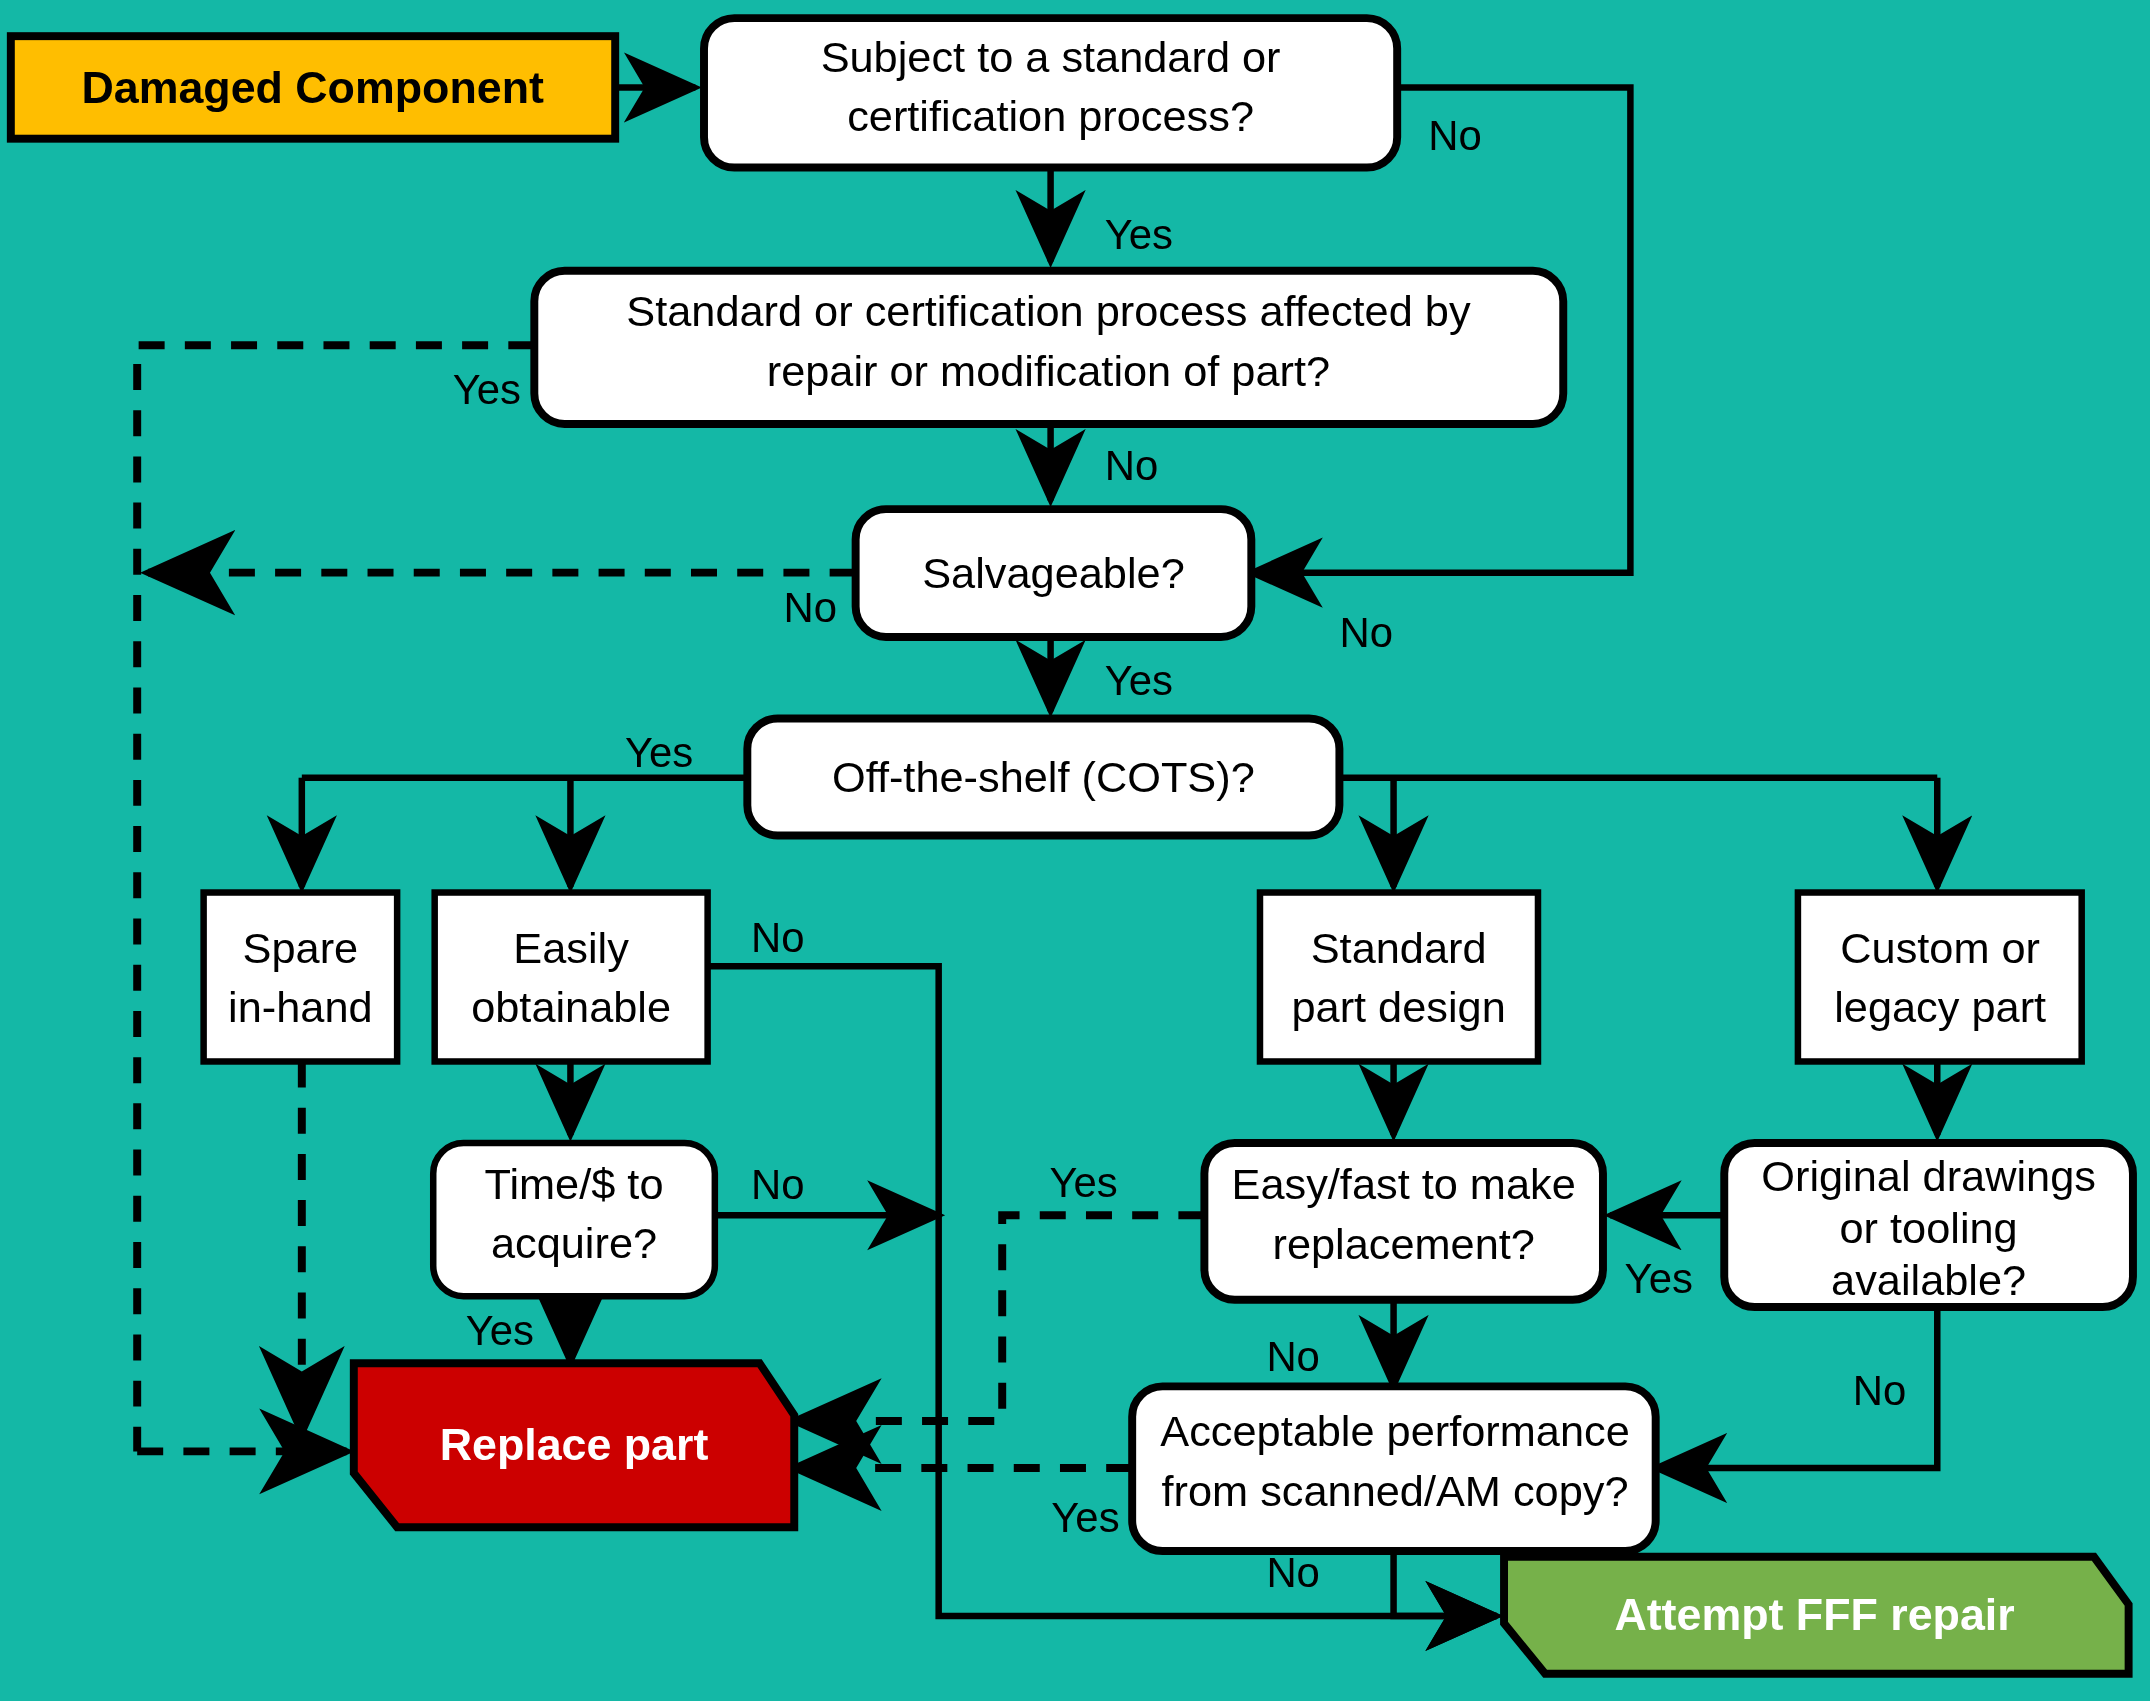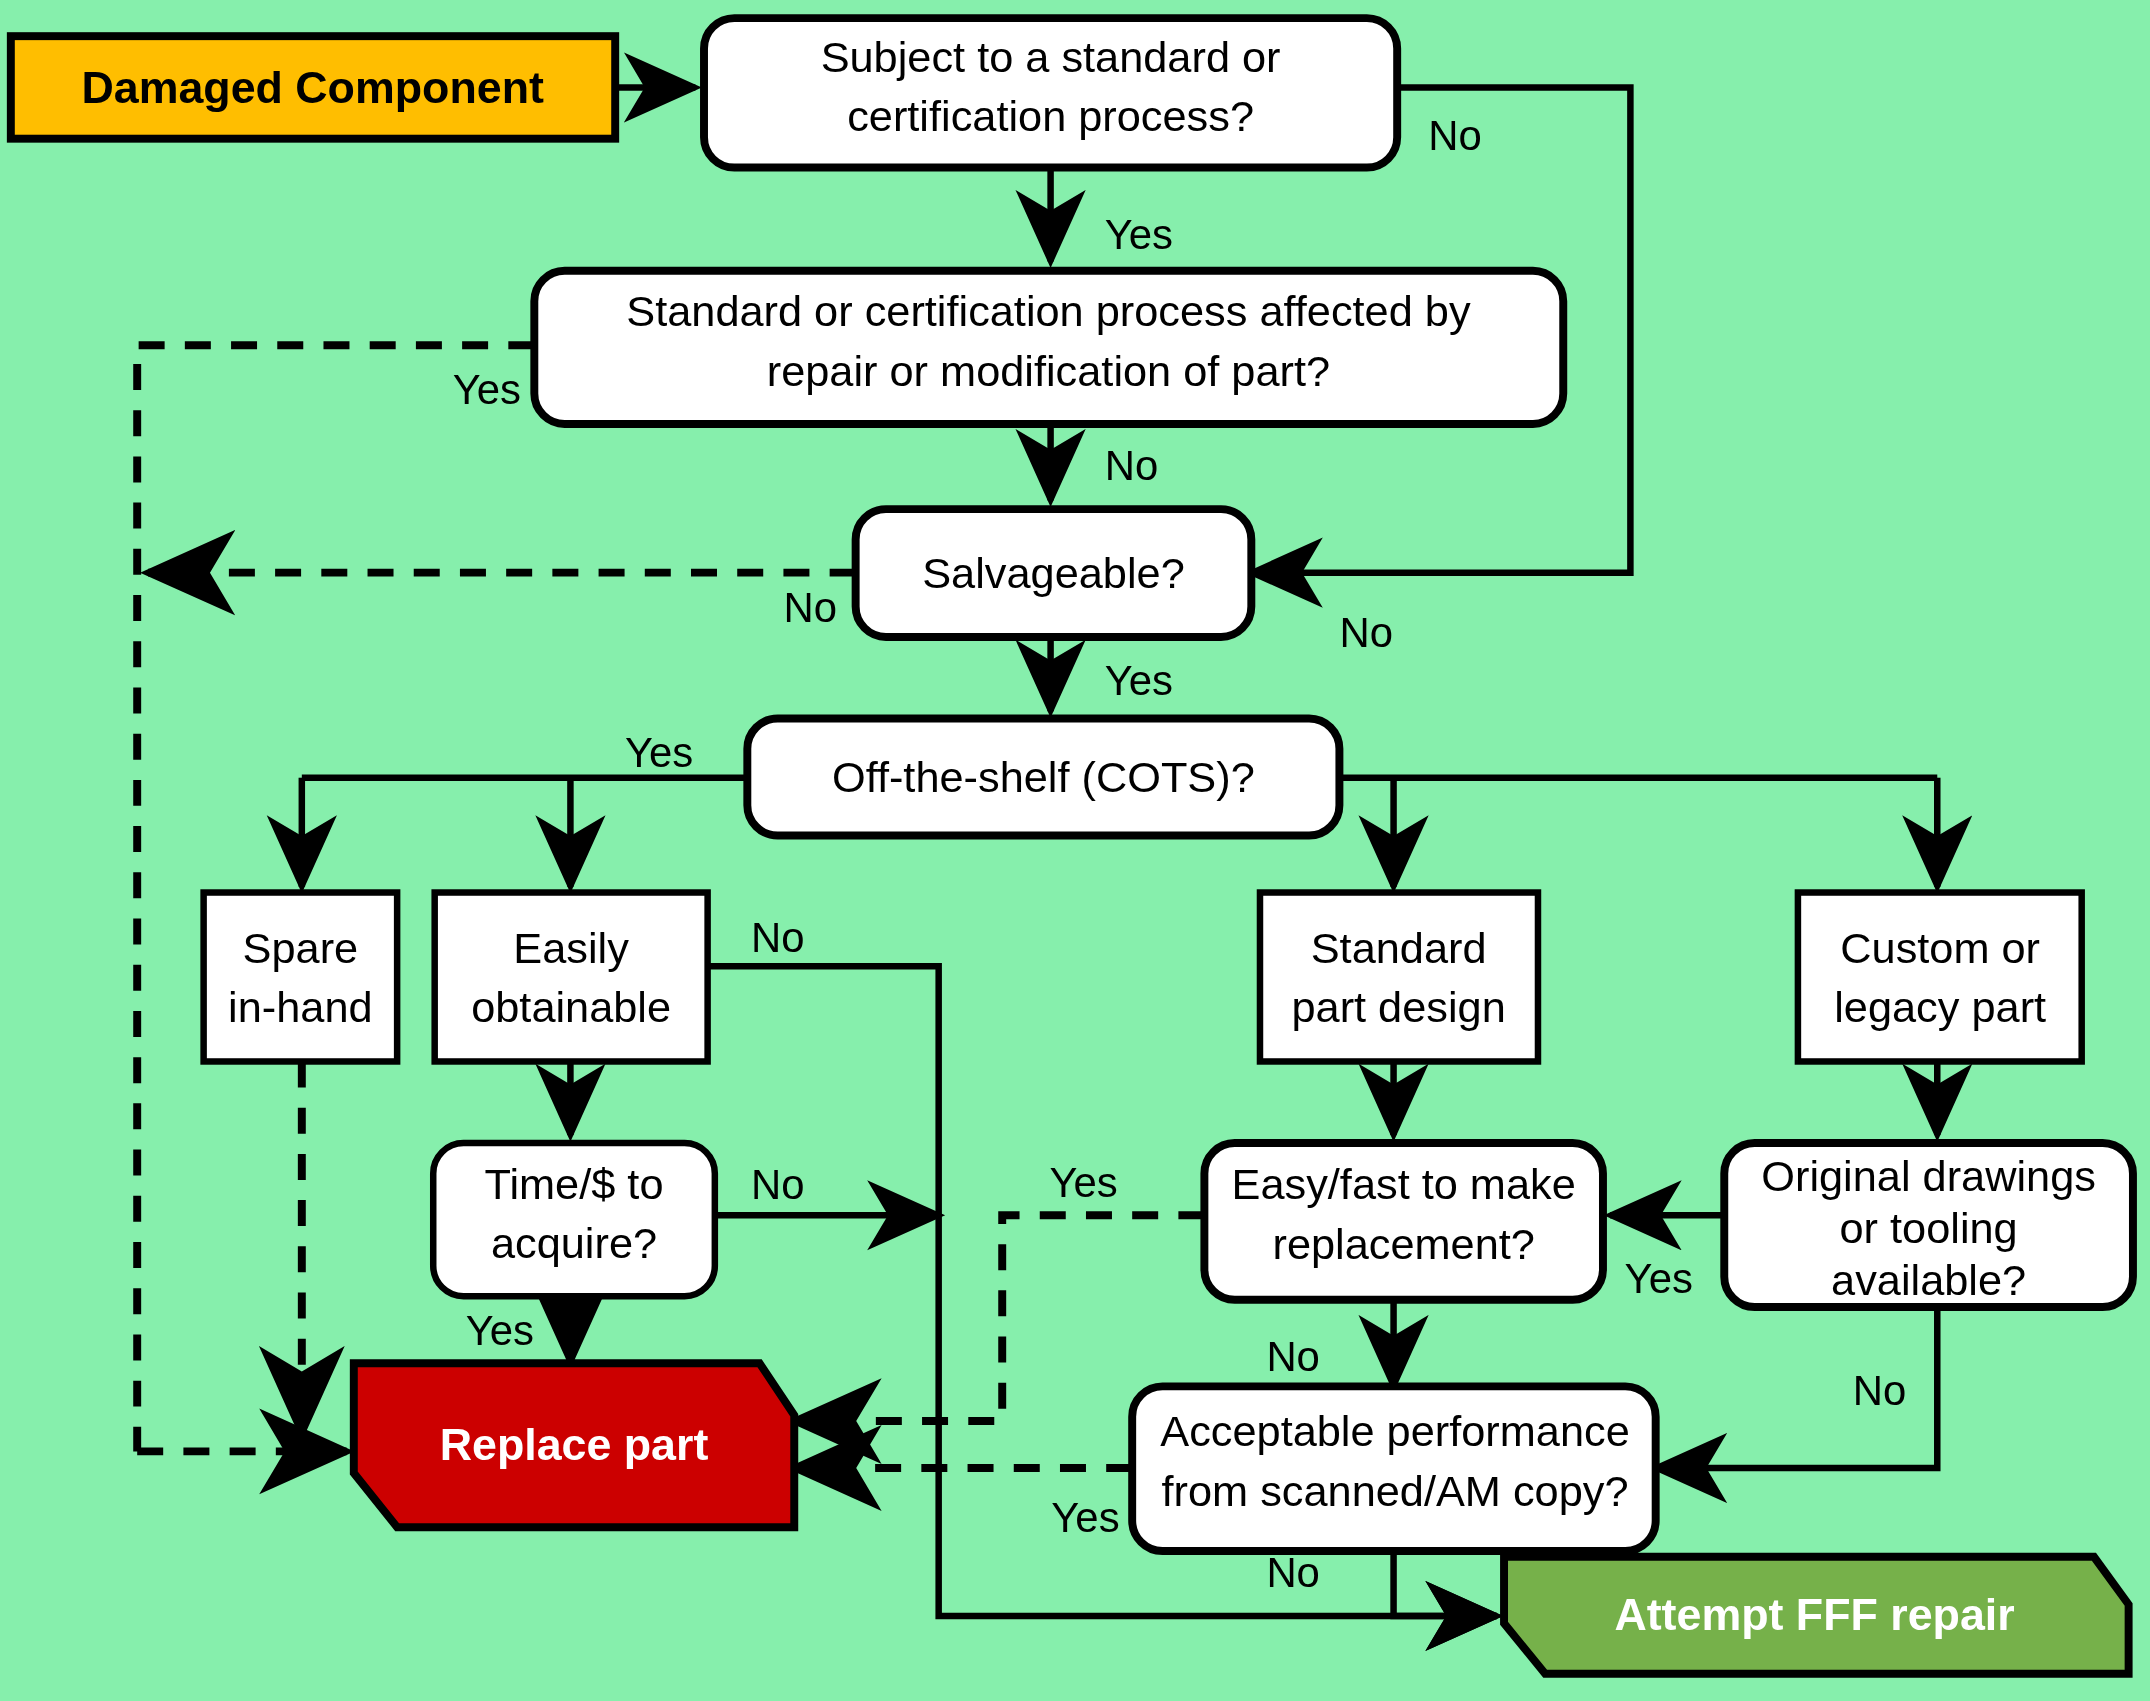--- a/index.html
+++ b/index.html
@@ -1,16 +1,16 @@
 <!DOCTYPE html>
 <html style="font-size:11.6px"><head>
 <meta charset="utf-8">
 <style>
   html,body{margin:0;padding:0;background:#ffffff;}
-  #stage{position:relative;width:2151px;height:1702px;background:#86efac;
+  #stage{position:relative;width:2151px;height:1702px;background:#14b8a6;
          font-family:"Liberation Sans", sans-serif;}
   svg{position:absolute;left:0;top:0;width:2151px;height:1702px;}
   .nodeText{font-family:"Liberation Sans", sans-serif;font-size:60px;fill:#000;}
   .nodeTextBold{font-family:"Liberation Sans", sans-serif;font-size:62px;font-weight:bold;}
   .edgeLabel{font-family:"Liberation Sans", sans-serif;font-size:58px;fill:#000;}
 </style>
 </head>
 <body>
 
 <div id="stage">

